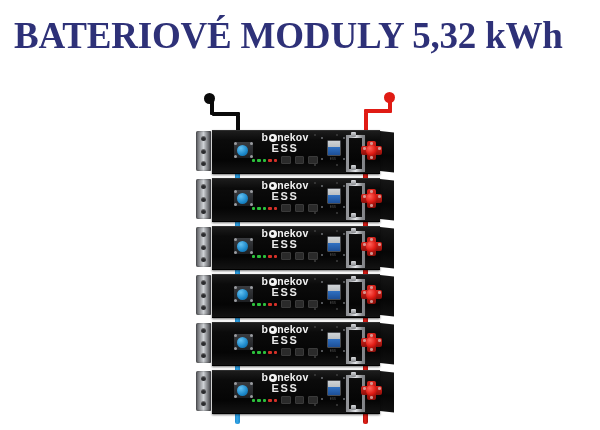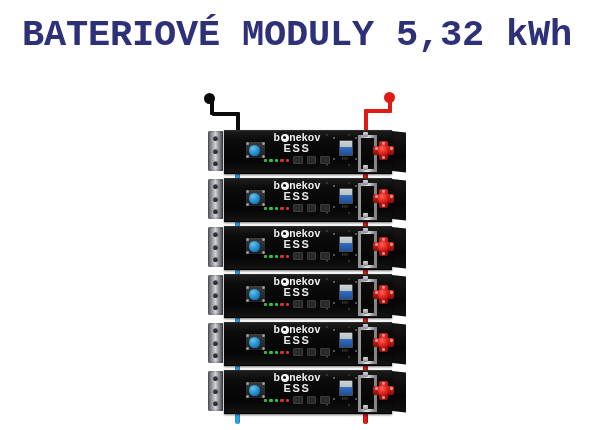--- a/index.html
+++ b/index.html
@@ -27,22 +27,22 @@
   #title-bar {
     position: absolute;
     left: 0;
     top: 0;
     width: 600px;
     height: 70px;
     display: flex;
     align-items: center;
   }
   #page-title {
-    padding-left: 22px;
-    font-family: Liberation Mono, monospace;
+    padding-left: 14px;
+    font-family: Liberation Serif, serif;
     font-size: 37px;
     font-weight: 600;
     letter-spacing: -0.2px;
     color: #2e3178;
     white-space: nowrap;
     line-height: 1;
   }
 
   
   #product-figure {
@@ -101,21 +101,21 @@
     width: 5px;
     height: 288px;
     background: linear-gradient(90deg,#a4120d 0%,#ee2018 40%,#a4120d 100%);
     border-radius: 2px;
     z-index: 6;
   }
 
   
   .module {
     position: absolute;
-    left: 18px;
+    left: 6px;
     width: 236px;
     height: 46px;
     z-index: 4;
   }
   .module-body {
     position: absolute;
     left: 16px;
     top: 2px;
     width: 168px;
     height: 42px;

